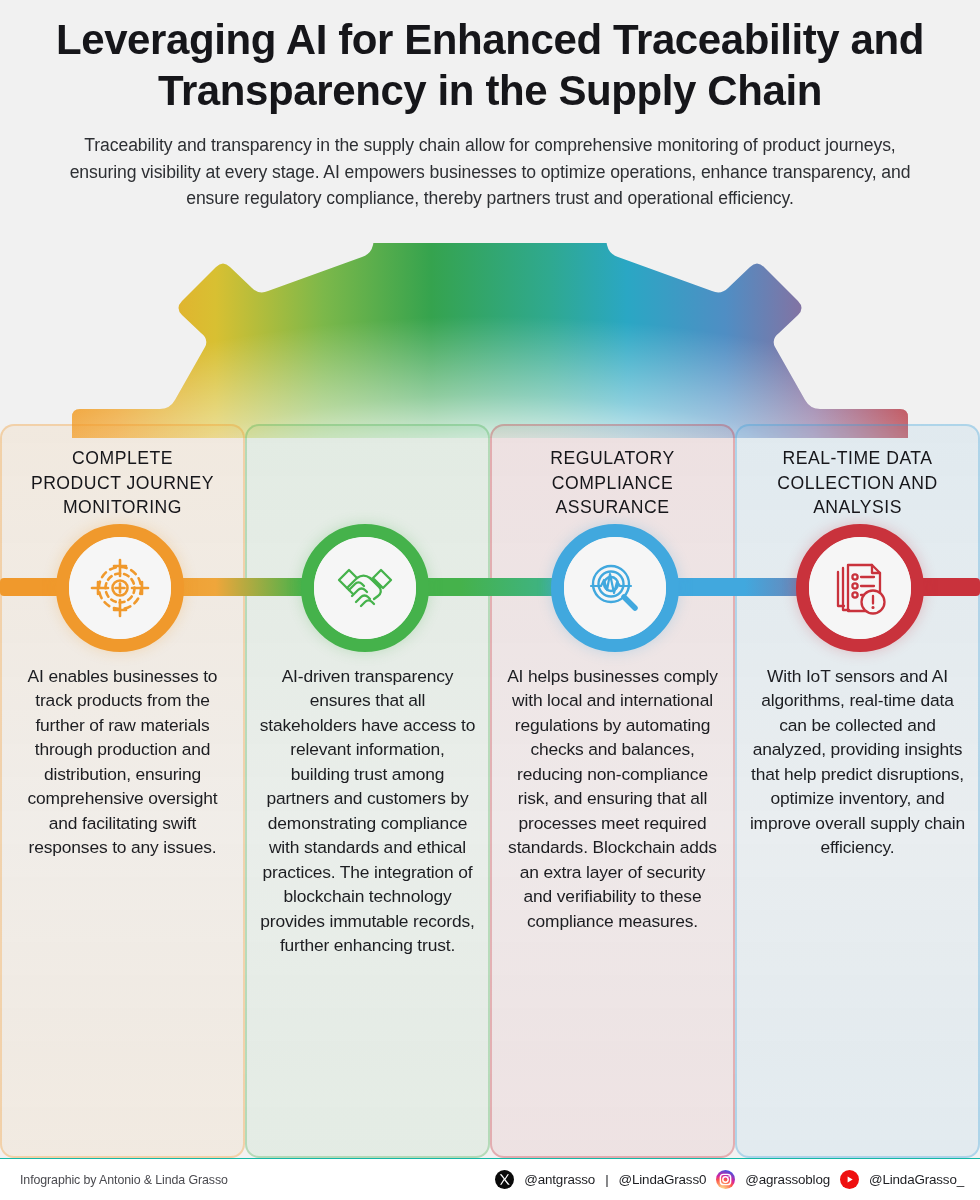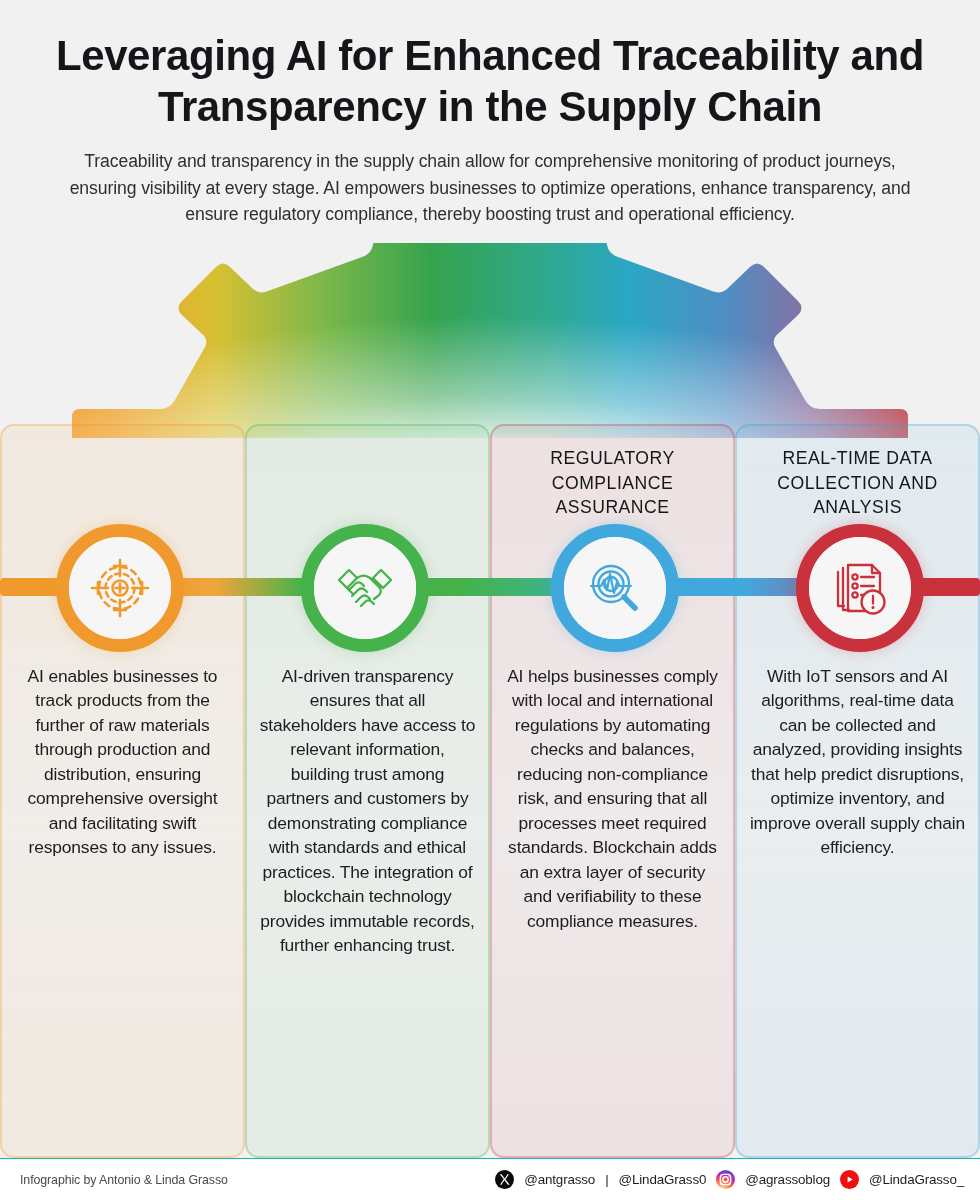--- a/index.html
+++ b/index.html
@@ -16,21 +16,21 @@
     position: relative;
     width: 980px;
     height: 1200px;
     background: #f1f1f1;
     overflow: hidden;
   }
 
   
   .header {
     position: absolute;
-    top: 16px; left: 0;
+    top: 0; left: 0;
     width: 980px;
     padding: 14px 40px 0 40px;
     text-align: center;
     z-index: 8;
   }
   .title {
     font-size: 42px;
     font-weight: 700;
     line-height: 1.22;
     color: #16161a;
@@ -191,21 +191,21 @@
   .soc-ic svg { position: absolute; inset: 0; width: 19px; height: 19px; }
   .sep { color: #1c1d21; }
 </style>
 </head>
 <body>
 
 <div id="page">
 
   <div class="header">
     <div class="title">Leveraging AI for Enhanced Traceability and Transparency in the Supply Chain</div>
-    <div class="subtitle">Traceability and transparency in the supply chain allow for comprehensive monitoring of product journeys, ensuring visibility at every stage. AI empowers businesses to optimize operations, enhance transparency, and ensure regulatory compliance, thereby boosting trust and operational efficiency.</div>
+    <div class="subtitle">Traceability and transparency in the supply chain allow for comprehensive monitoring of product journeys, ensuring visibility at every stage. AI empowers businesses to optimize operations, enhance transparency, and ensure regulatory compliance, thereby partners trust and operational efficiency.</div>
   </div>
 
   <div class="gear-wrap">
     <svg viewBox="0 0 980 195" xmlns="http://www.w3.org/2000/svg">
       <defs>
         <linearGradient id="gearGrad" x1="0" y1="0" x2="1" y2="0">
           <stop offset="0.00" stop-color="#f2911f"></stop>
           <stop offset="0.12" stop-color="#eda22b"></stop>
           <stop offset="0.22" stop-color="#d8c032"></stop>
           <stop offset="0.33" stop-color="#7cb84a"></stop>
@@ -236,20 +236,23 @@
       </defs>
       <g clip-path="url(#gearClip)">
         <rect x="0" y="-30" width="980" height="230" fill="url(#gearGrad)"></rect>
         <ellipse cx="490" cy="192" rx="430" ry="180" fill="url(#gearFade)"></ellipse>
       </g>
     </svg>
   </div>
 
   <div class="cards">
     <div class="card c0">
+      <div class="card-head">COMPLETE
+PRODUCT JOURNEY
+MONITORING</div>
       <div class="card-body">AI enables businesses to track products from the further of raw materials through production and distribution, ensuring comprehensive oversight and facilitating swift responses to any issues.</div>
     </div>
     <div class="card c1">
       <div class="card-body">AI-driven transparency ensures that all stakeholders have access to relevant information, building trust among partners and customers by demonstrating compliance with standards and ethical practices. The integration of blockchain technology provides immutable records, further enhancing trust.</div>
     </div>
     <div class="card c3">
       <div class="card-head">REGULATORY
 COMPLIANCE
 ASSURANCE</div>
       <div class="card-body">AI helps businesses comply with local and international regulations by automating checks and balances, reducing non-compliance risk, and ensuring that all processes meet required standards. Blockchain adds an extra layer of security and verifiability to these compliance measures.</div>

